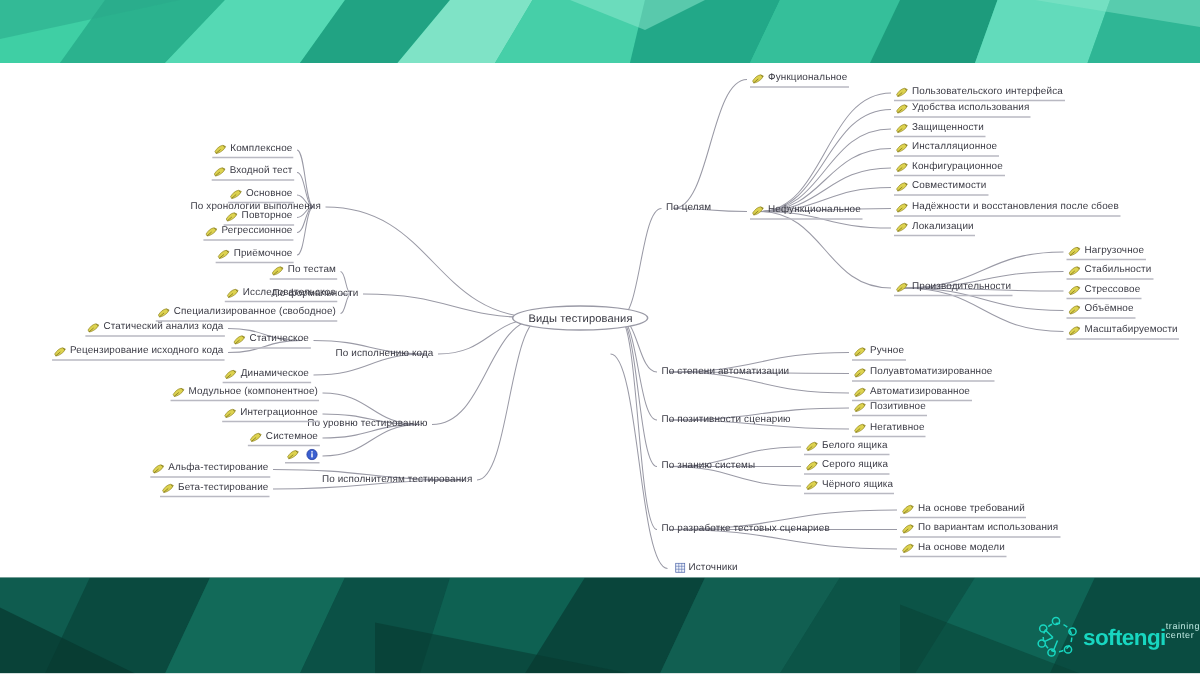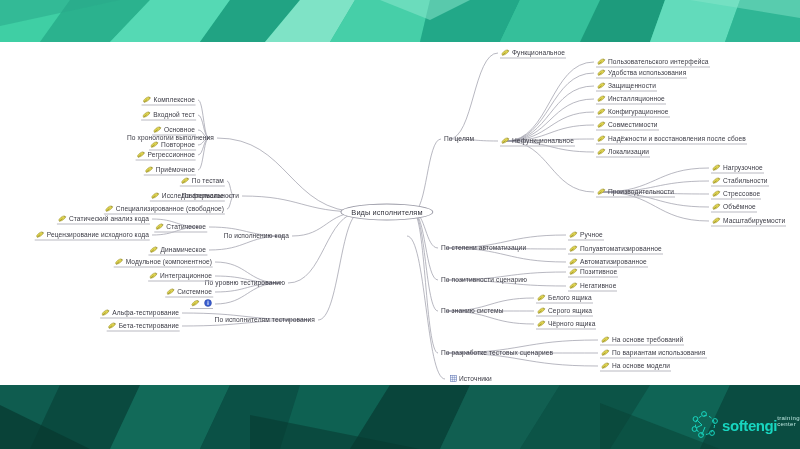--- a/index.html
+++ b/index.html
@@ -168,21 +168,21 @@
         <path d="M446 269 C490 269 490 269 534 269"></path>
         <path d="M446 269 C490 269 490 282 534 282"></path>
         <path d="M413 170 C425.5 170 425.5 311 438 311"></path>
         <path d="M446 311 C522 311 522 298 598 298"></path>
         <path d="M446 311 C522 311 522 311 598 311"></path>
         <path d="M446 311 C522 311 522 324 598 324"></path>
         <path d="M407 194 C426 194 426 337 445 337"></path>
       </svg>
     <div id="map-nodes">
         <div class="node center-node" style="left: 387px; top: 170px;">
-          <span class="node-label">Виды исполнителям</span>
+          <span class="node-label">Виды тестирования</span>
         </div>
         <div class="node branch right-anchor plain" style="left: 215px; top: 96px;">
           <span class="node-label">По хронологии выполнения</span>
         </div>
         <div class="node right-anchor" style="left: 196px; top: 58px;">
           <svg viewBox="0 0 12 10" class="leaf-icon">
             <path d="M1 7 C3 4 5 2 8 1.5 L10.5 2.5 L9 5 C7 7 4.5 8.5 2 8.8 Z" fill="#ddd24f" stroke="#8f8320" stroke-width=".6"></path>
             <path d="M2 8.6 L6 5.2" stroke="#6d6418" stroke-width=".6"></path>
             <path d="M8.3 1.8 L10.2 3.4" stroke="#6d6418" stroke-width=".6"></path>
           </svg>

